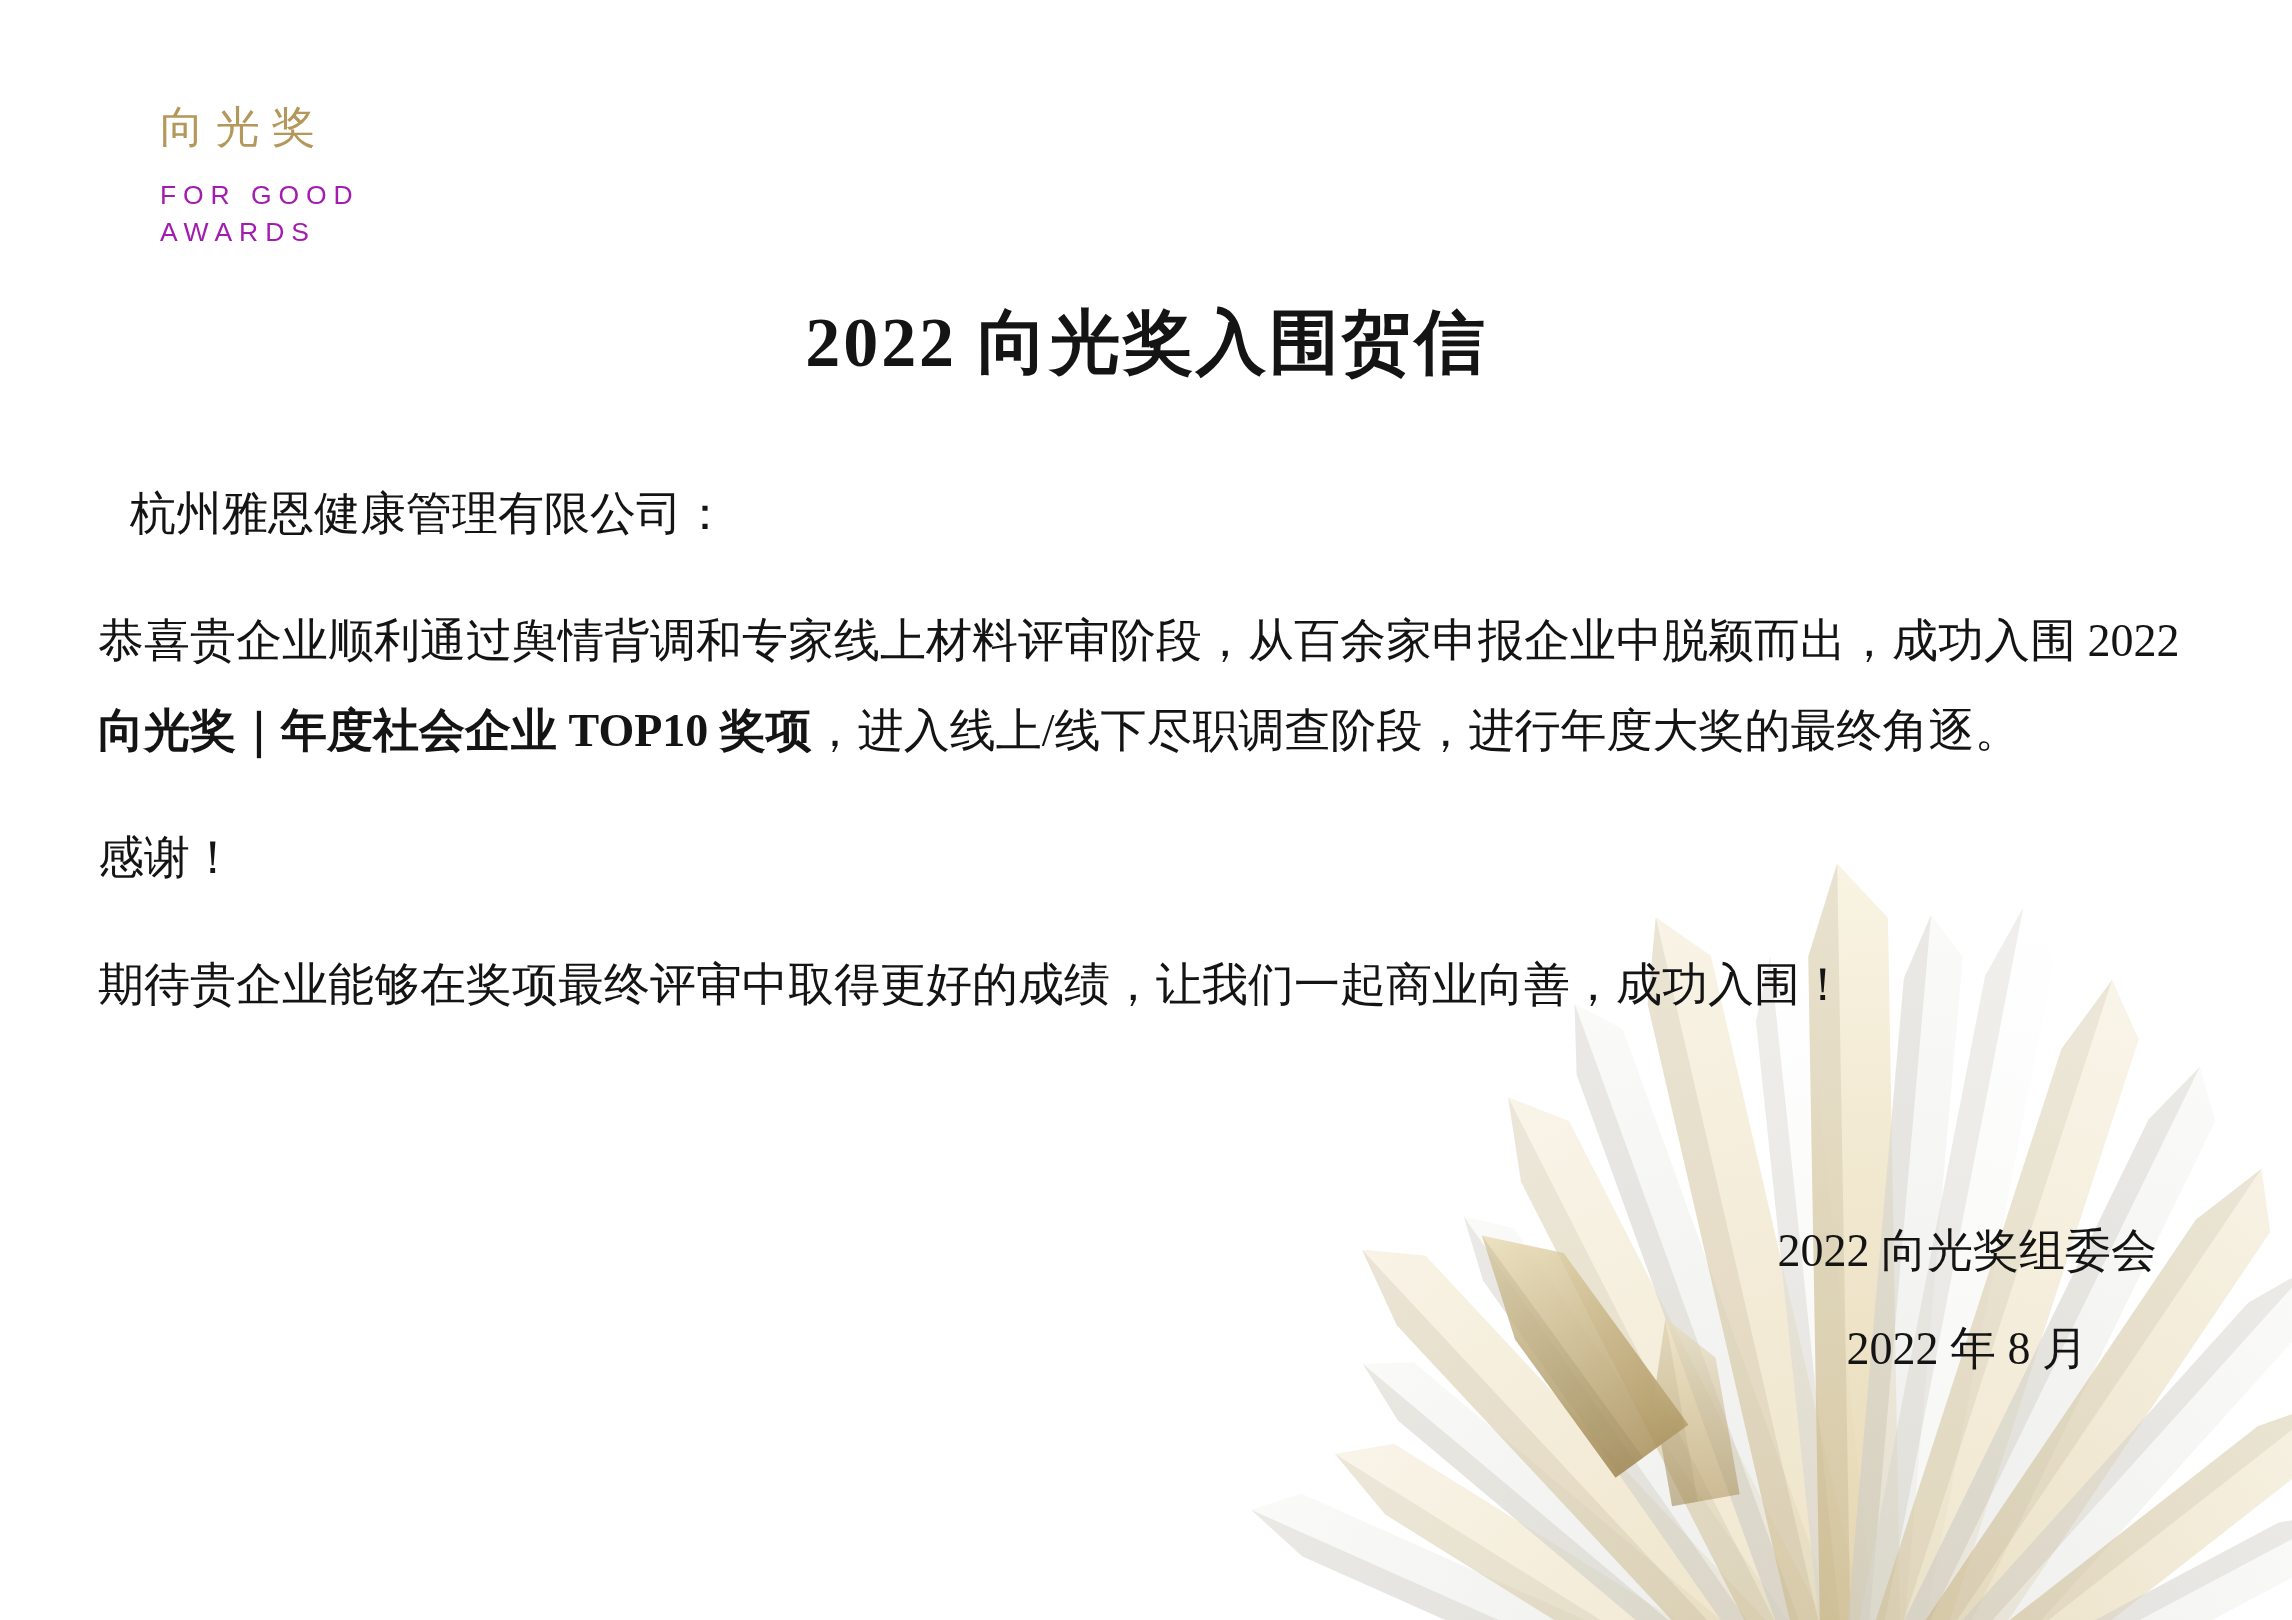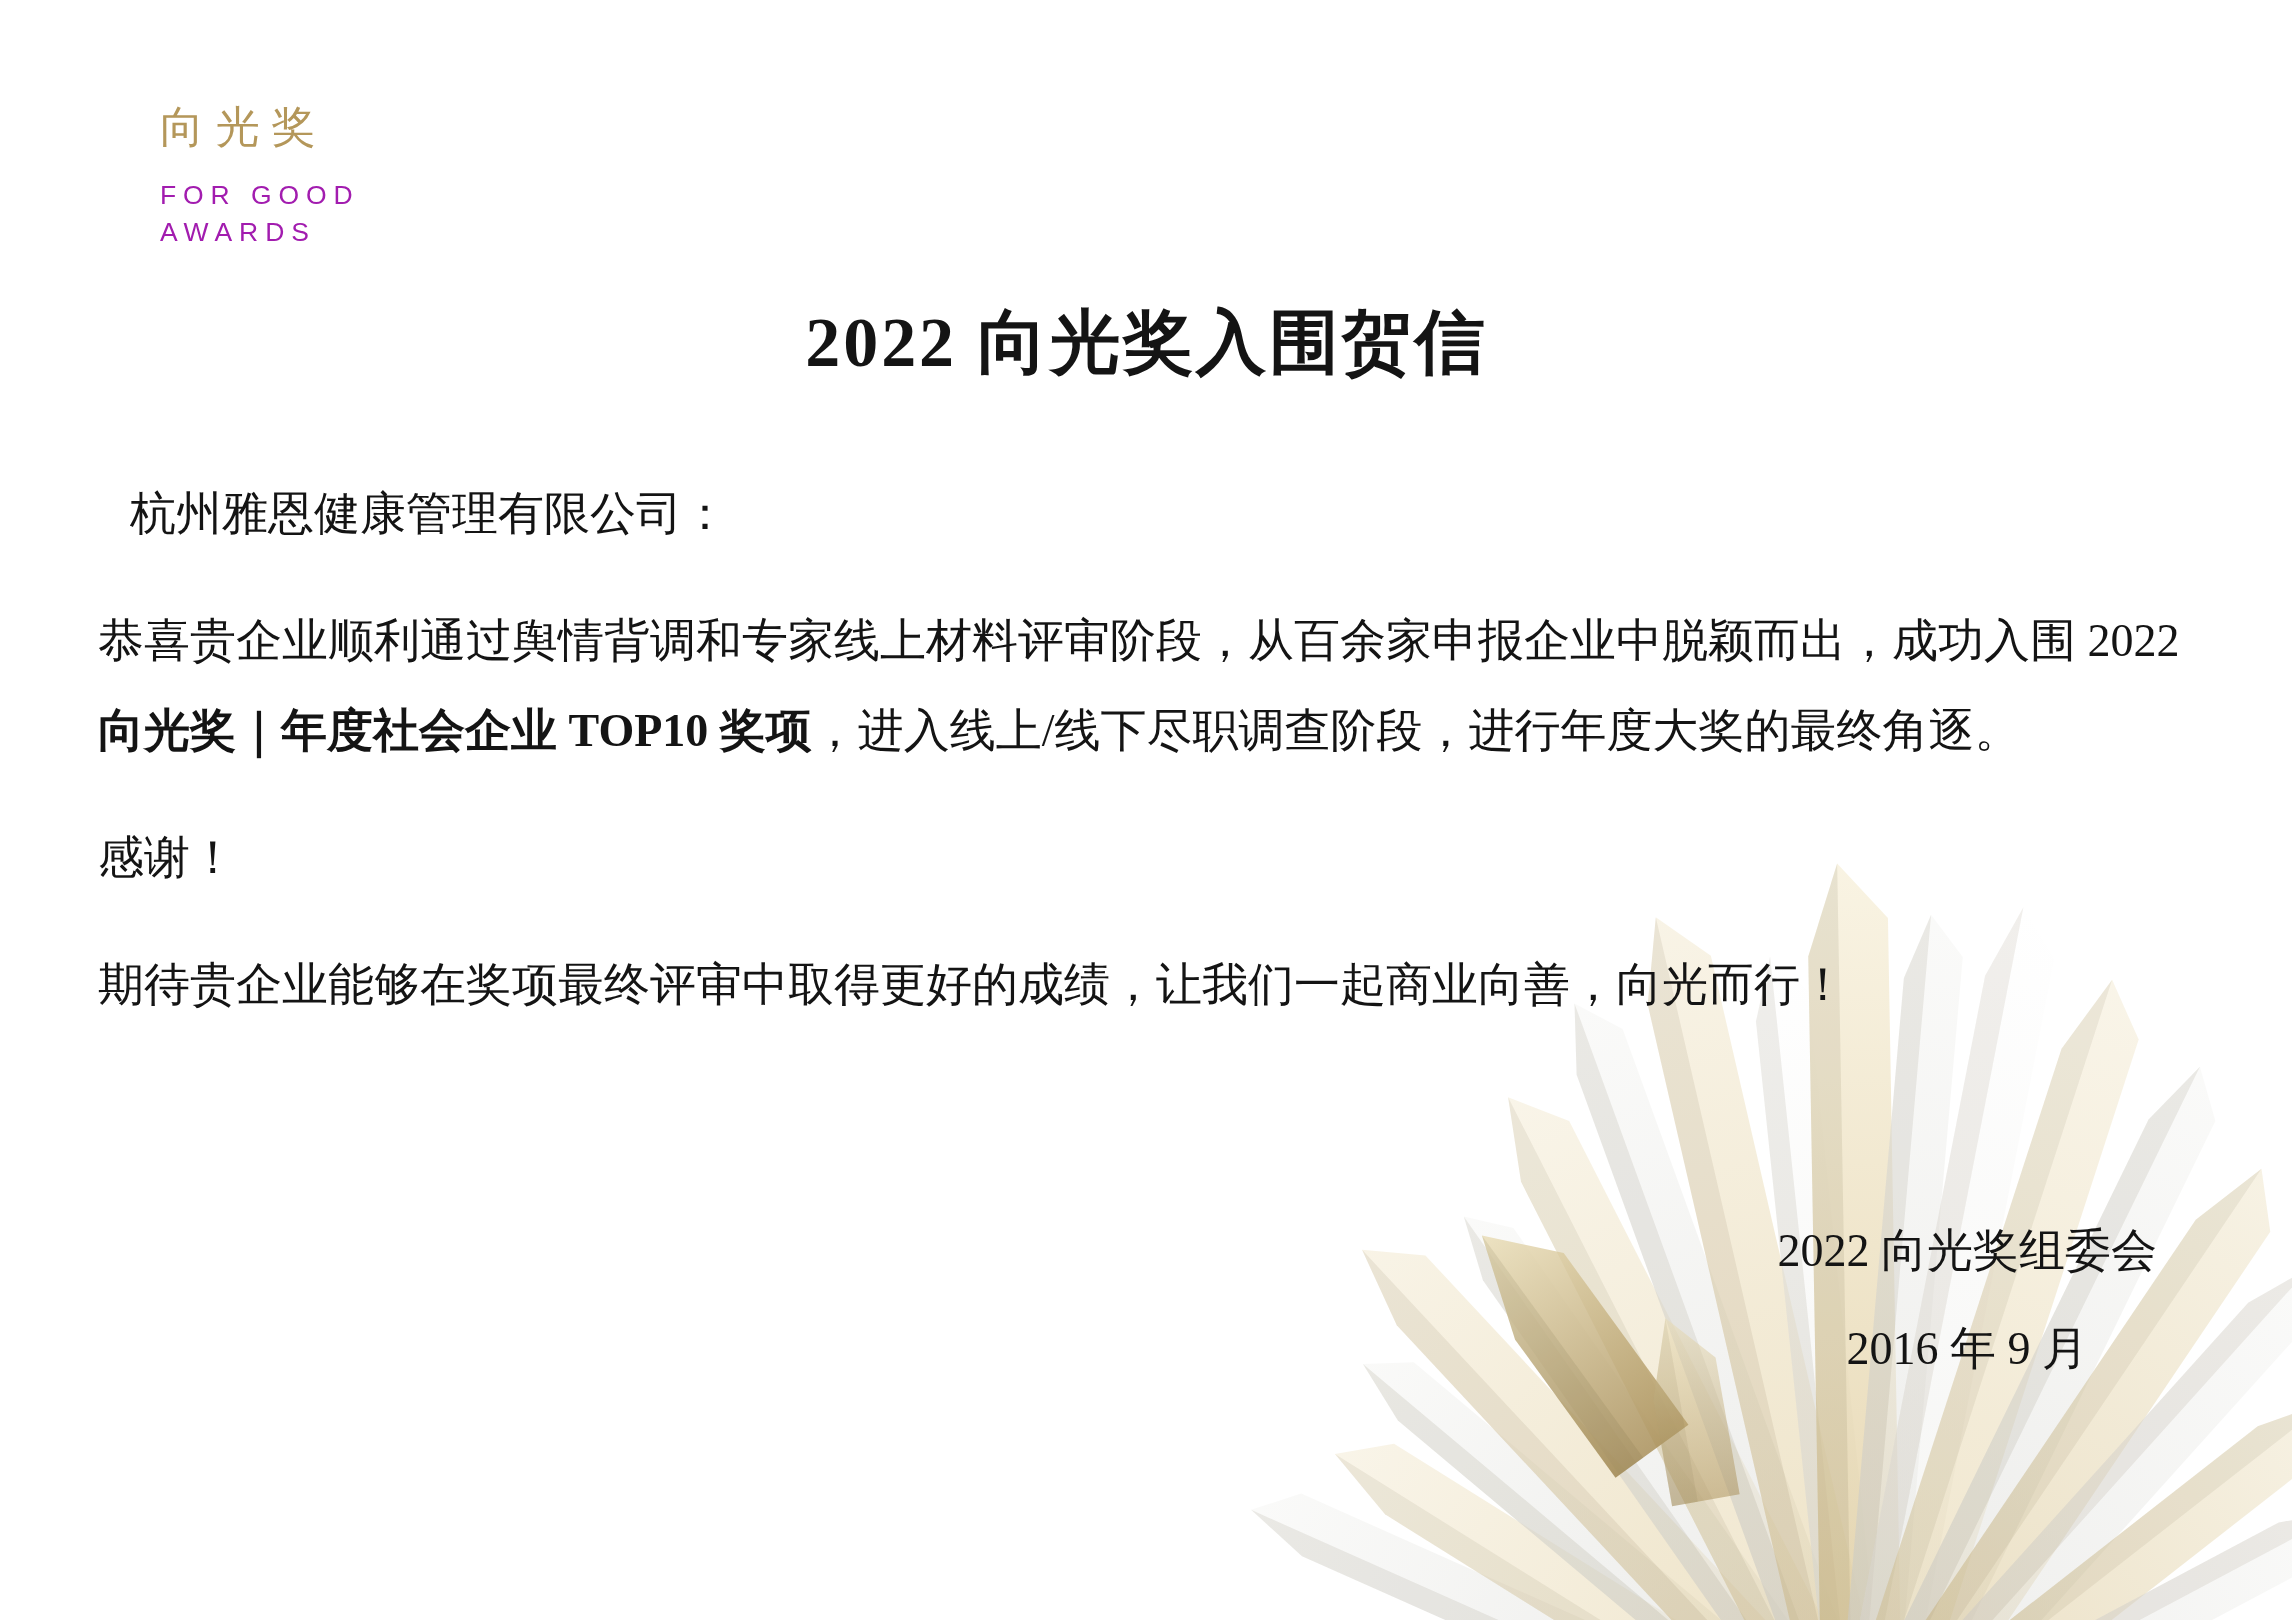--- a/index.html
+++ b/index.html
@@ -160,23 +160,23 @@
     <div class="para">
       <div class="line">恭喜贵企业顺利通过舆情背调和专家线上材料评审阶段，从百余家申报企业中脱颖而出，成功入围 2022</div>
       <div class="line"><span class="b">向光奖｜年度社会企业 TOP10 奖项</span><span>，进入线上/线下尽职调查阶段，进行年度大奖的最终角逐。</span></div>
     </div>
 
     <div class="para">
       <div class="line">感谢！</div>
     </div>
 
     <div class="para">
-      <div class="line">期待贵企业能够在奖项最终评审中取得更好的成绩，让我们一起商业向善，向光而行！</div>
+      <div class="line">期待贵企业能够在奖项最终评审中取得更好的成绩，让我们一起商业向善，成功入围！</div>
     </div>
   </div>
 
   <div class="signature">
     <div class="sign-org">2022 向光奖组委会</div>
-    <div class="sign-date">2016 年 9 月</div>
+    <div class="sign-date">2022 年 8 月</div>
   </div>
 
 </div>
 
 
 </body></html>

